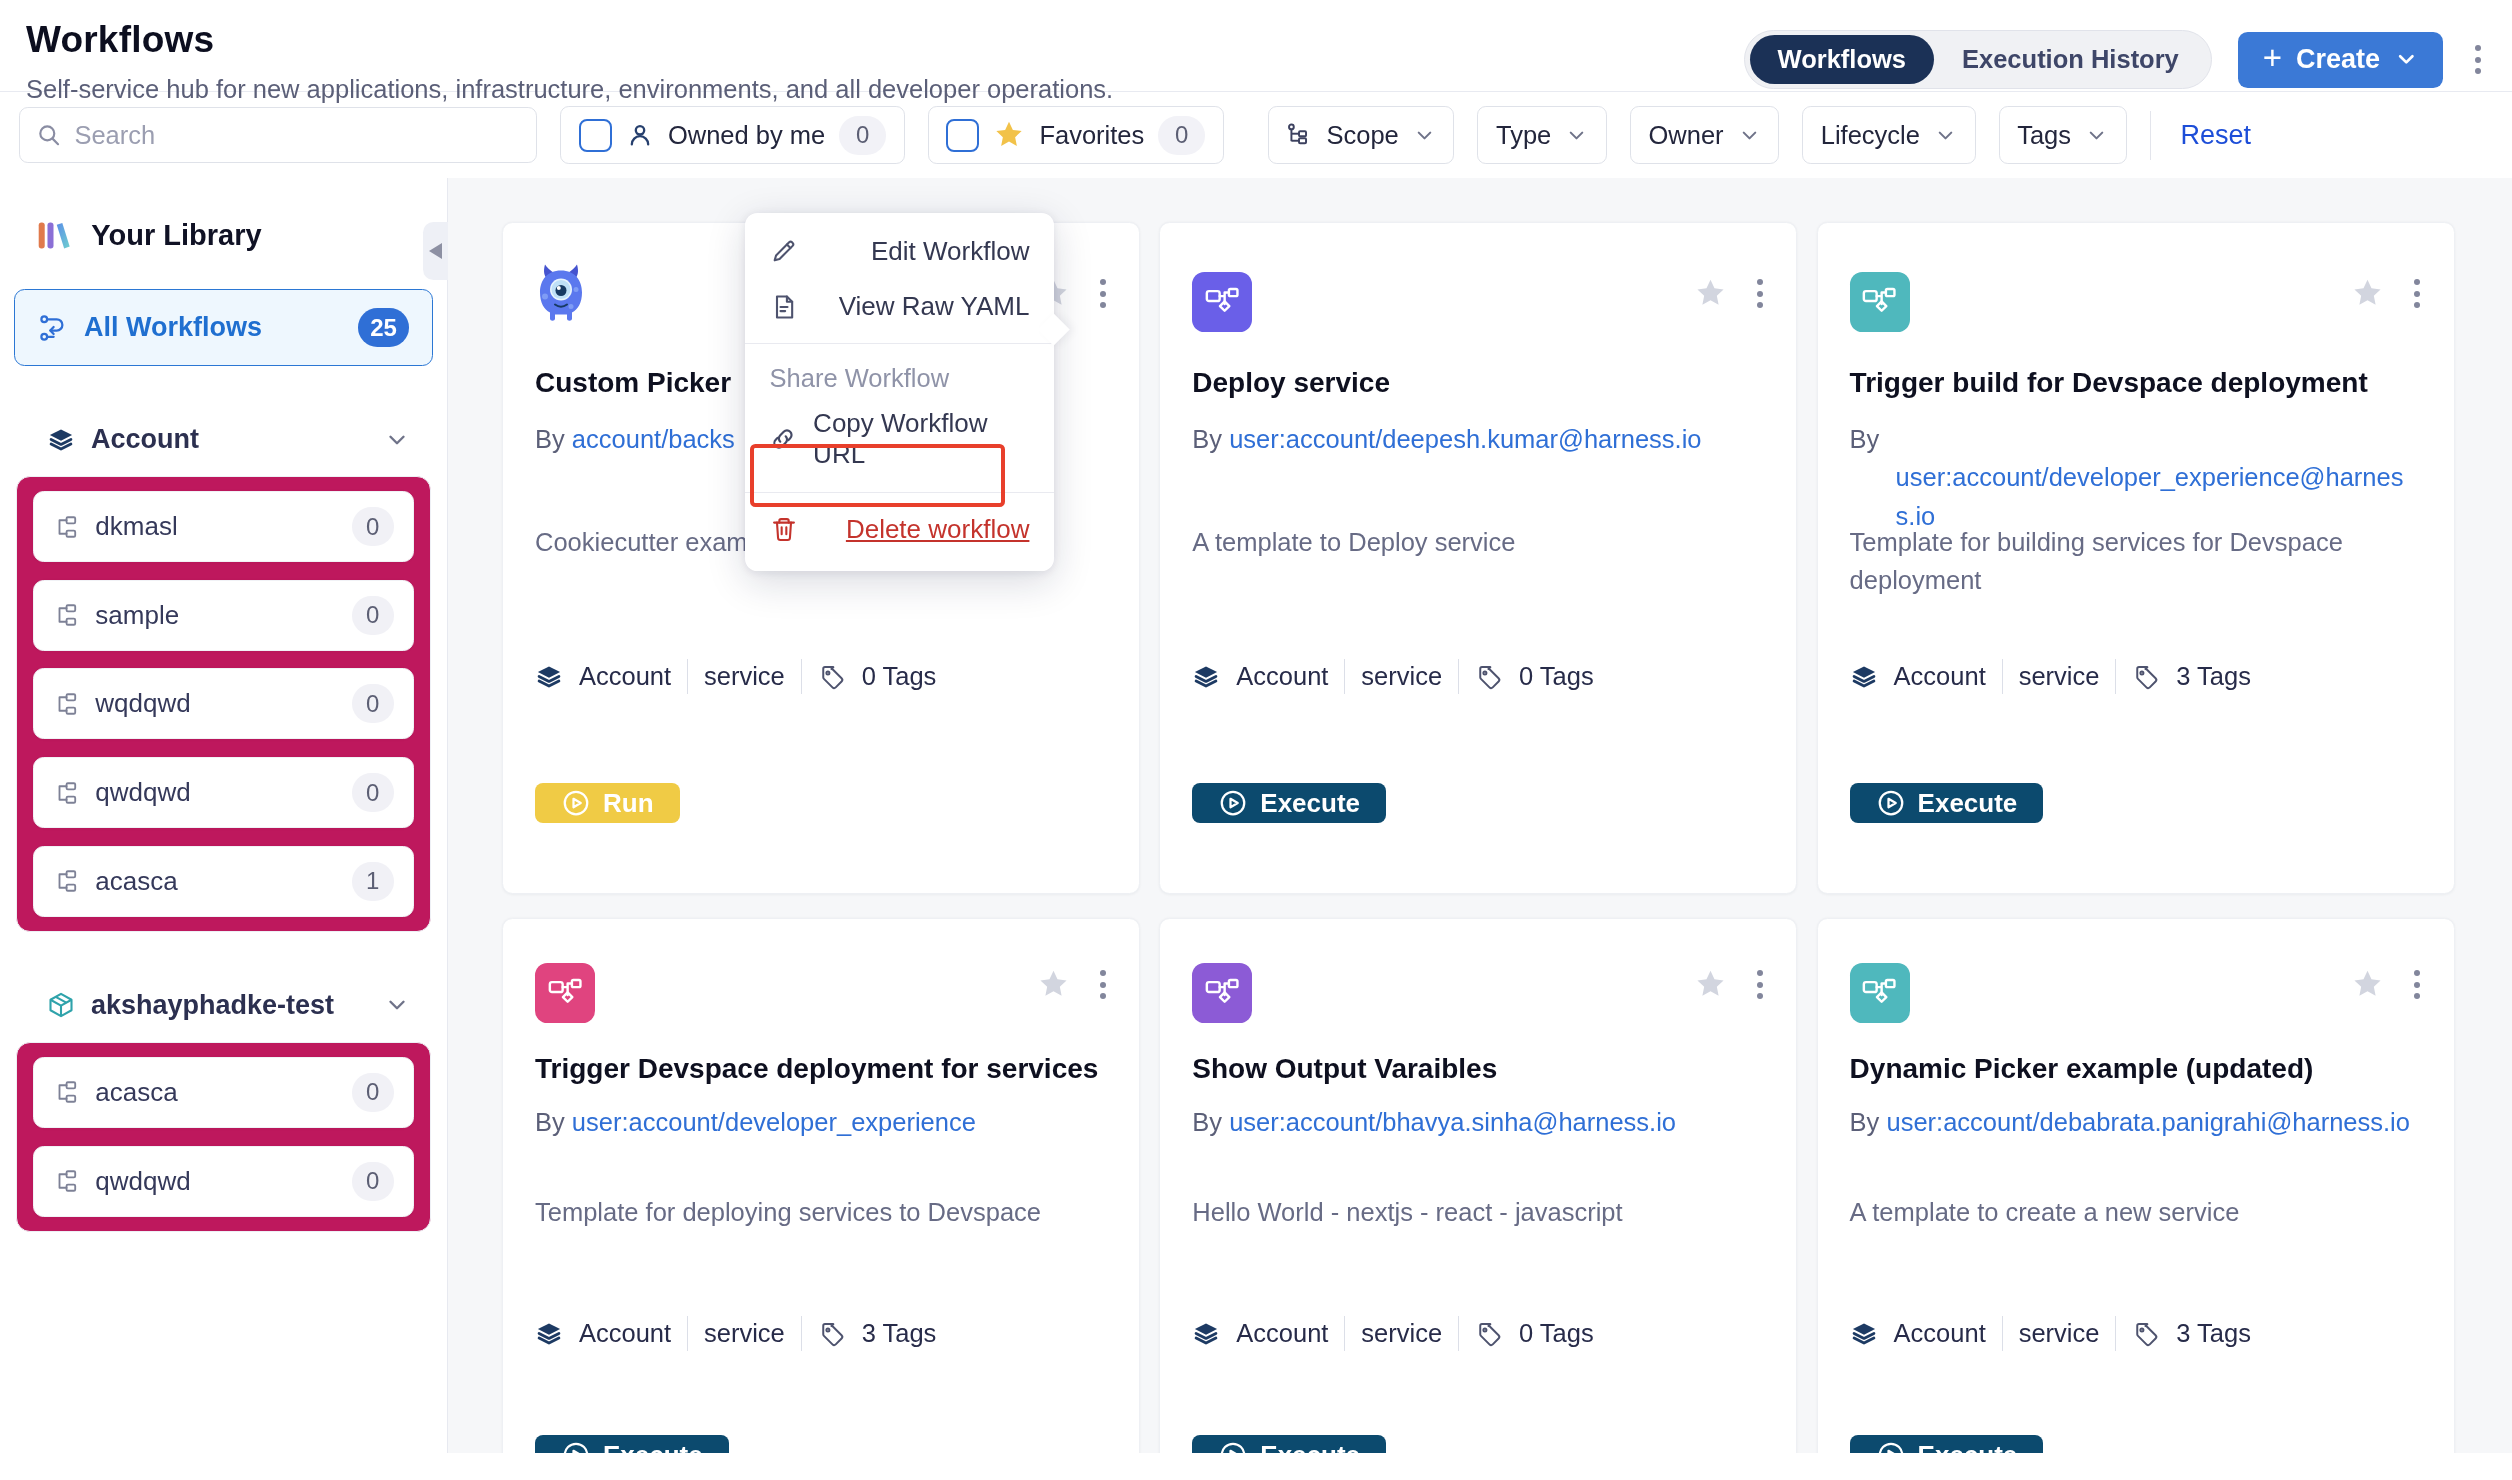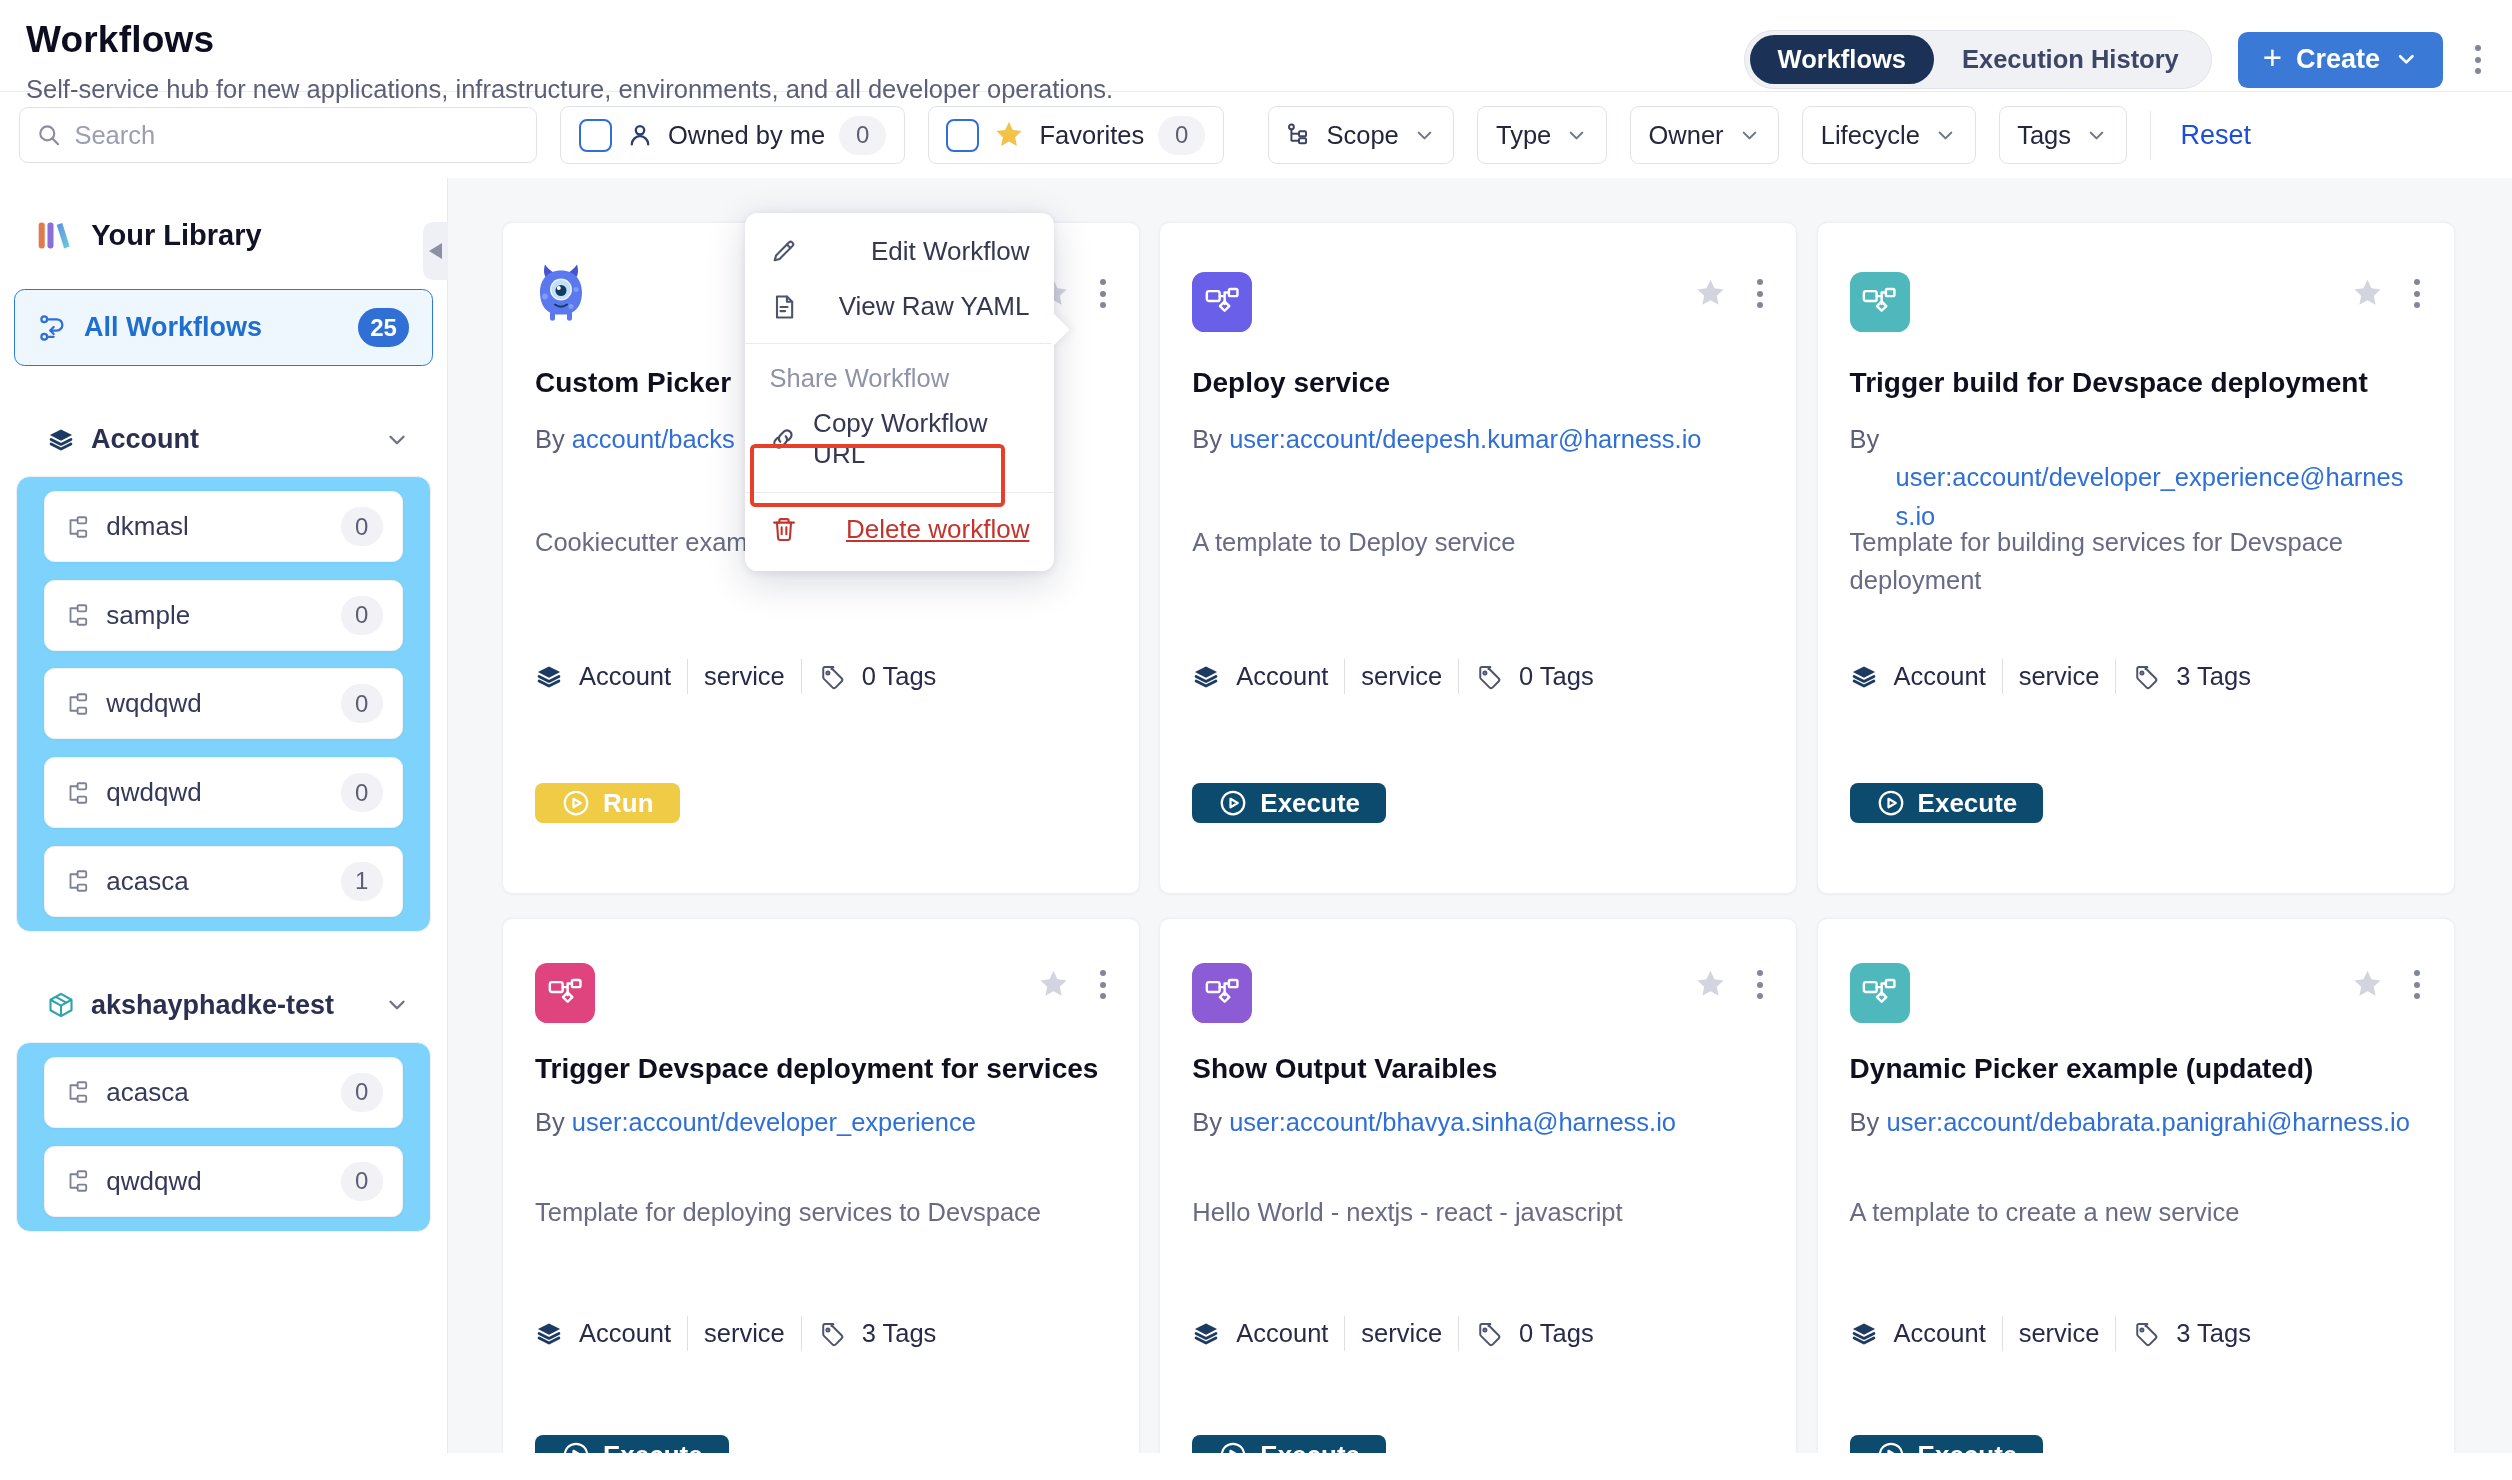--- a/index.html
+++ b/index.html
@@ -51,21 +51,21 @@
   .tri-left { width:0; height:0; border-top:8.8px solid transparent; border-bottom:8.8px solid transparent; border-right:13px solid #8d90a3; }
   .all-wf { margin:35px 14px 0 14px; height:77px; background:#eef7fe; border:1.8px solid #2b77d4; border-radius:10.5px;
     display:flex; align-items:center; padding:0 23px; gap:16px; cursor:pointer; }
   .all-wf-label { color:#1f6fd0; font-size:27px; font-weight:700; flex:1; }
   .badge-blue { background:#2f6fd6; color:#fff; font-size:24px; font-weight:700; min-width:51px; height:39px;
     border-radius:19.3px; display:flex; align-items:center; justify-content:center; padding:0 8.8px; }
   .group { margin-top:49px; }
   .group-header { display:flex; align-items:center; gap:16px; padding:0 37px 0 47px; height:49px; cursor:pointer; }
   .group-name { font-size:27px; font-weight:700; color:#2c3050; flex:1; }
   .chev { color:#6f7389; }
-  .group-box { margin:12.3px 16px 0 16px; border:1.8px solid #eef0f5; border-radius:14px; padding:14px 27px; background:#7dd3fc;
+  .group-box { margin:12.3px 16px 0 16px; border:1.8px solid #eef0f5; border-radius:14px; padding:14px 16px; background:#be185d;
     display:flex; flex-direction:column; gap:17.6px; }
   .g-item { height:71px; background:#fff; border:0.9px solid #f1f2f6; border-radius:10.5px; display:flex; align-items:center;
     gap:16px; padding:0 19.3px; box-shadow:0 0.9px 2.6px rgba(20,20,40,.04); cursor:pointer; }
   .g-item-label { font-size:26px; color:#35395a; flex:1; }
   .count-sm { min-width:42px; height:39px; border-radius:19.3px; background:#f1f1f6; color:#5c5f74; font-size:24px;
     display:flex; align-items:center; justify-content:center; padding:0 8.8px; }
 
   
   .cards { display:grid; grid-template-columns:repeat(3, 638px); grid-template-rows:672px 672px; gap:24px 19.3px; }
   .card { position:relative; width:638px; height:672px; background:#fff; border:0.9px solid #eef0f4; border-radius:10.5px;

